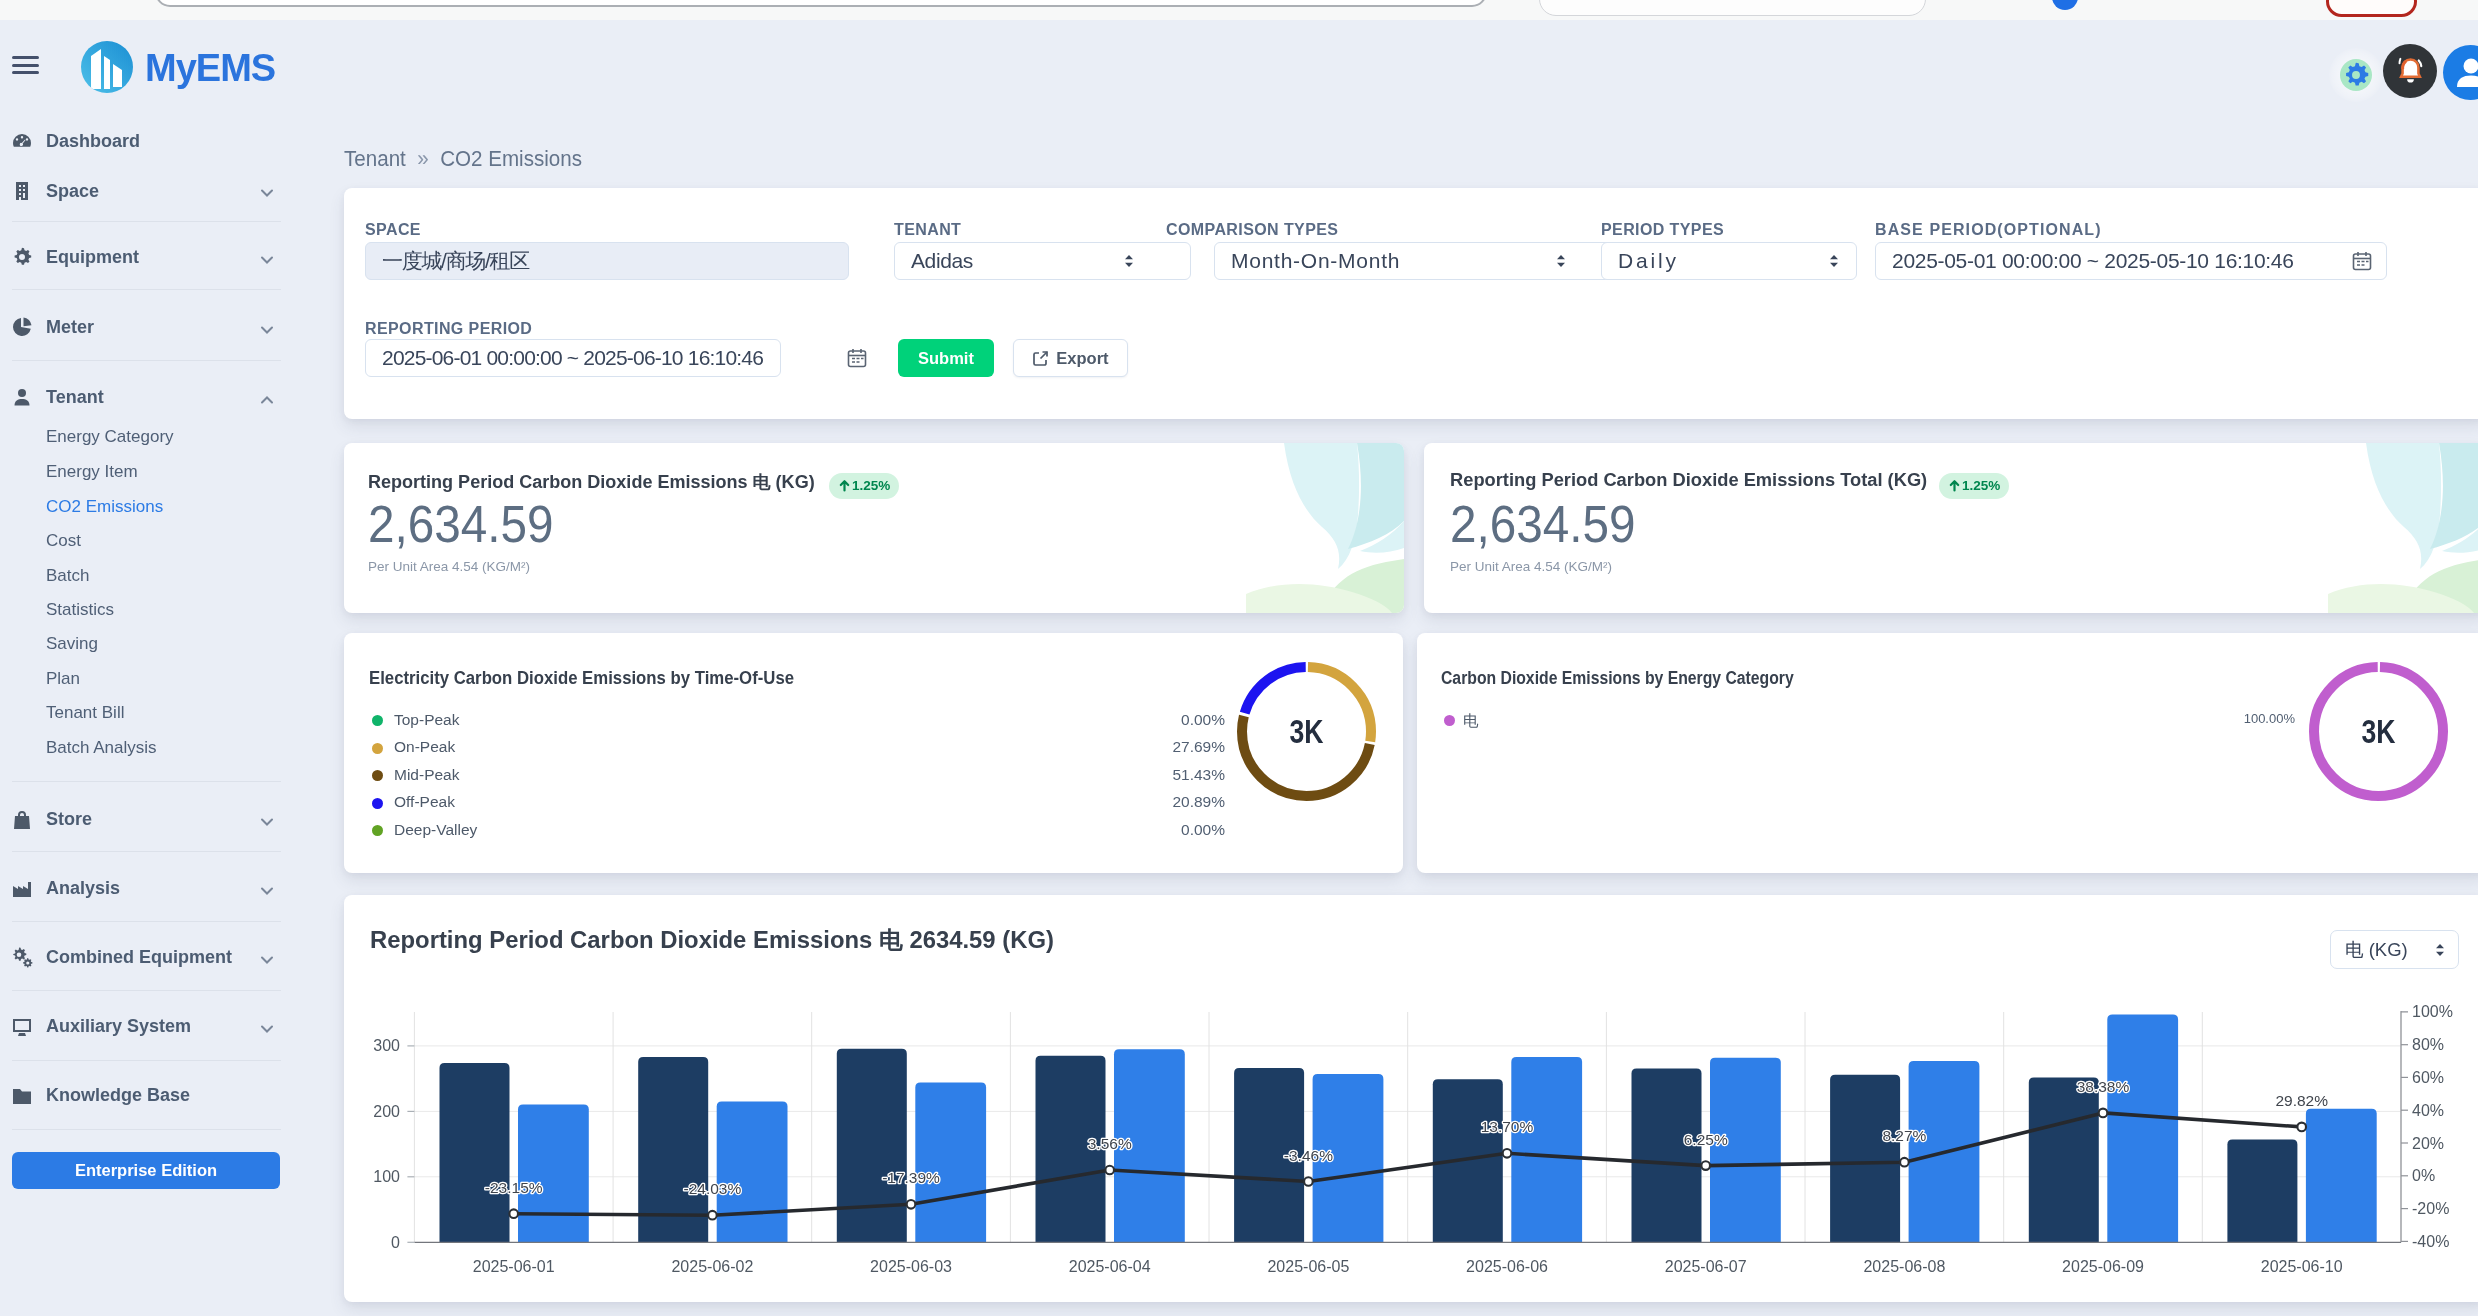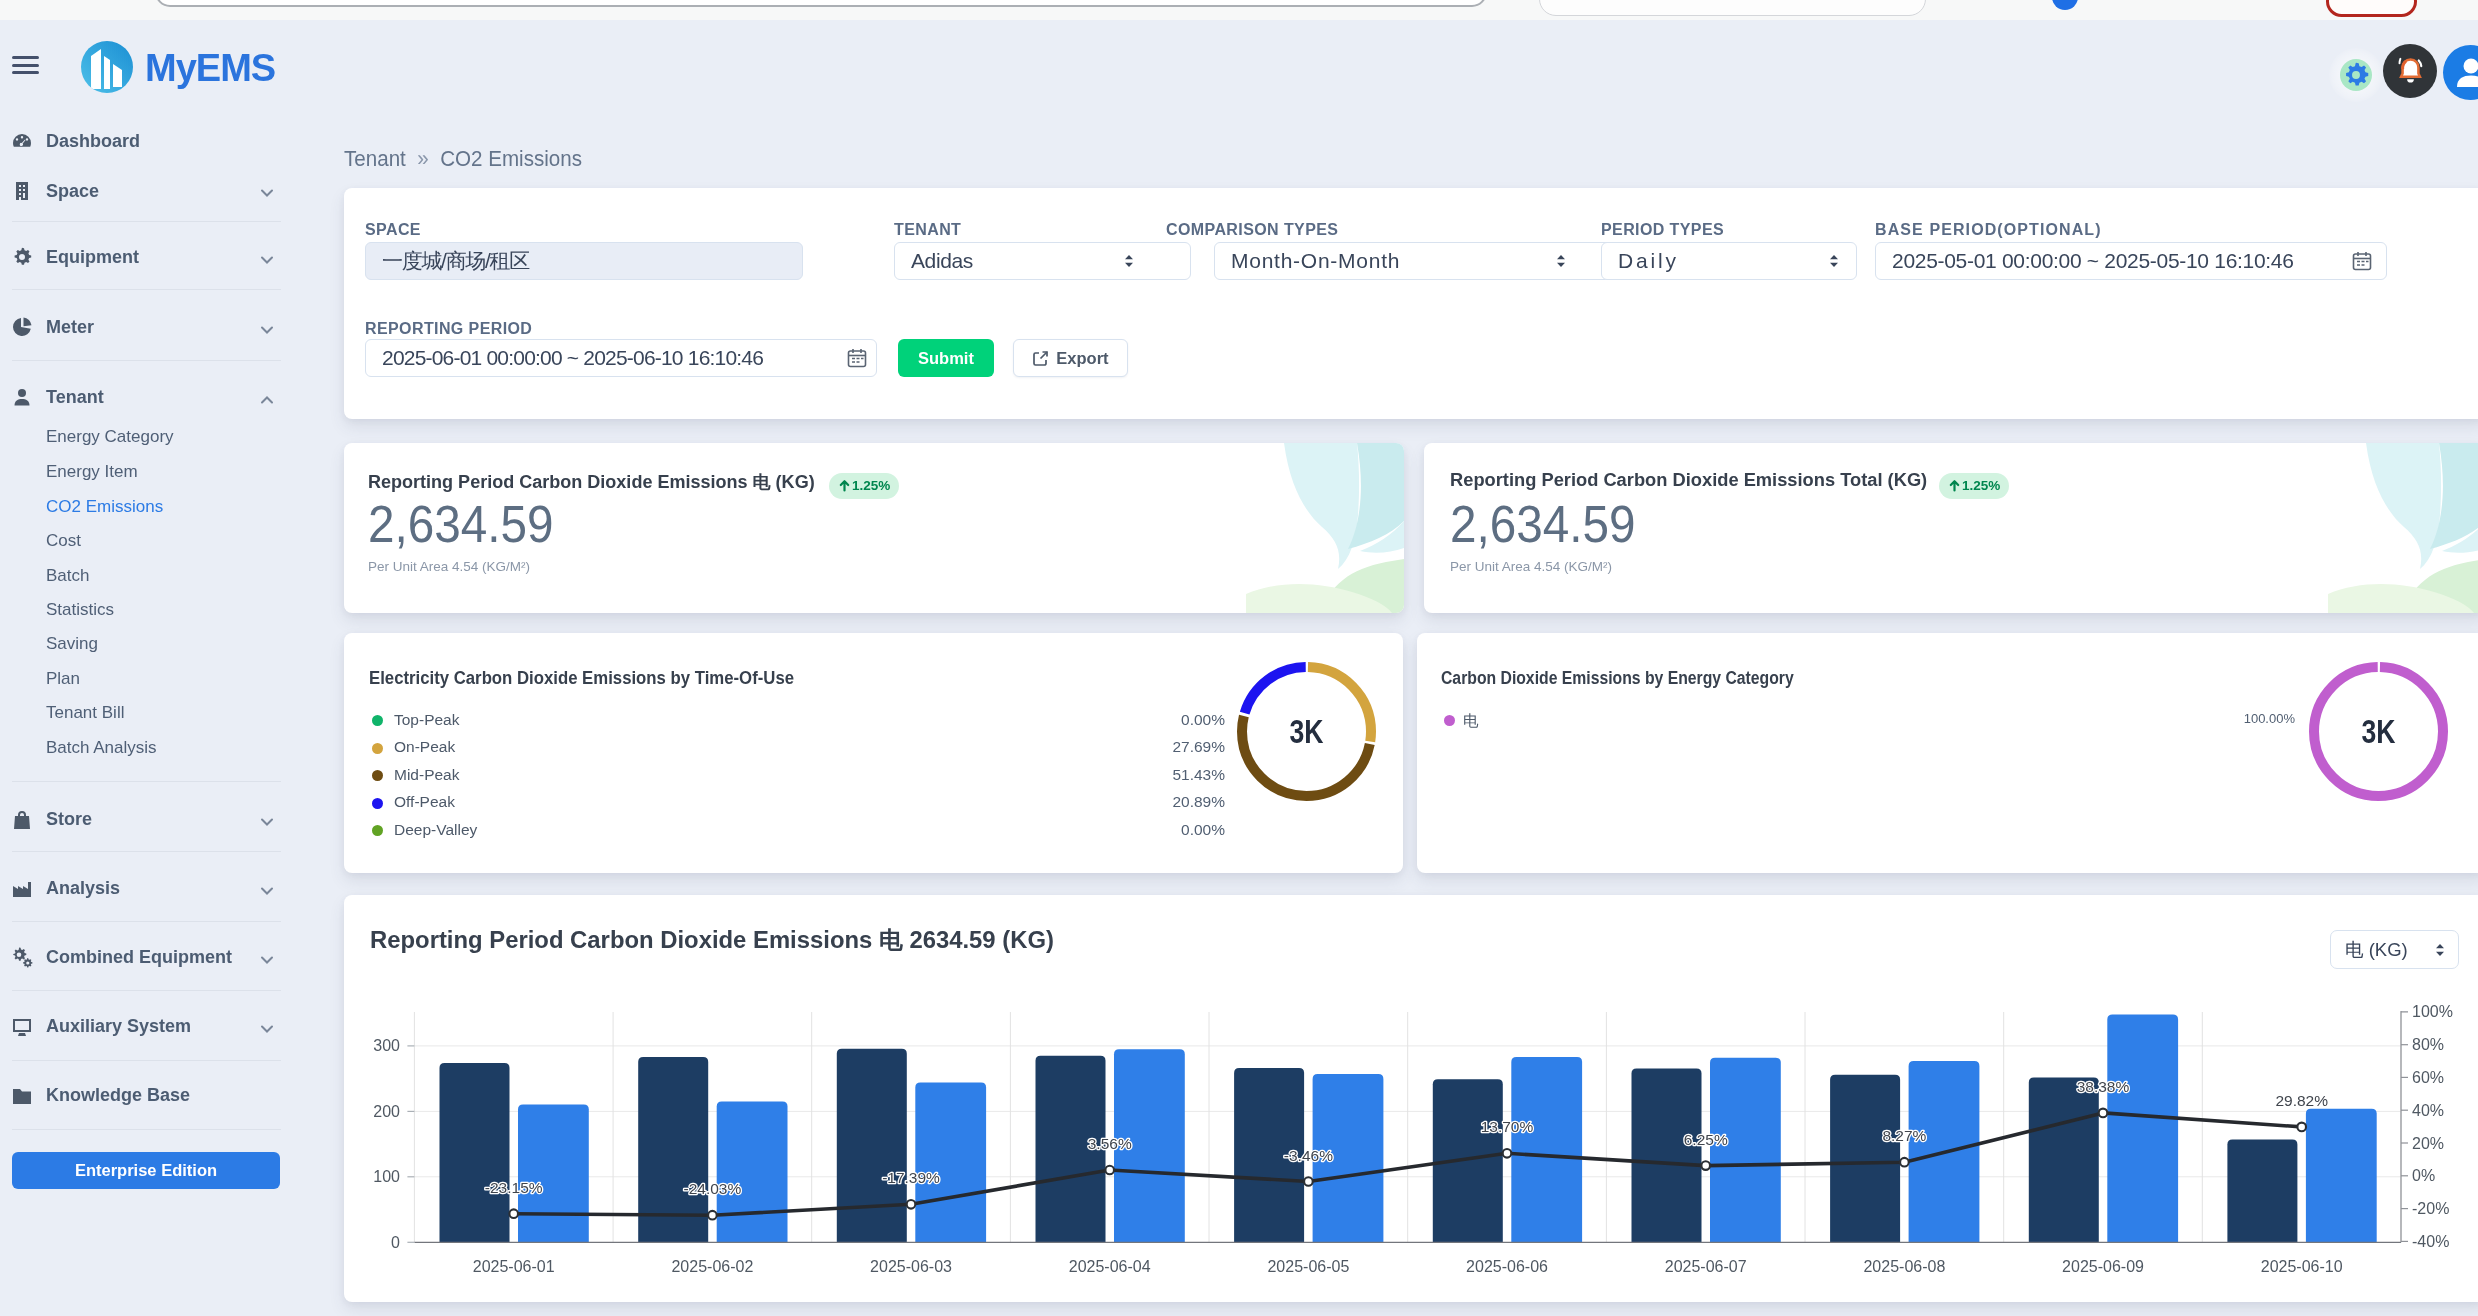--- a/index.html
+++ b/index.html
@@ -185,21 +185,21 @@
 
 <div class="abs" style="left:344px; top:146px; font-size:22.5px; color:#64748b; transform-origin:left; transform:scaleX(0.915);">Tenant&nbsp;&nbsp;<span style="color:#8a97ab;">»</span>&nbsp;&nbsp;CO2 Emissions</div>
 
 <div class="card" style="left:344px; top:188px; width:2142px; height:231px;"></div>
 <div class="flabel" style="left:365px; top:221px;">SPACE</div>
 <div class="flabel" style="left:894px; top:221px;">TENANT</div>
 <div class="flabel" style="left:1166px; top:221px;">COMPARISON TYPES</div>
 <div class="flabel" style="left:1601px; top:221px;">PERIOD TYPES</div>
 <div class="flabel" style="left:1875px; top:221px; letter-spacing:1.1px;">BASE PERIOD(OPTIONAL)</div>
 
-<div class="finput" style="left:365px; top:242px; width:438px; background:#e8edf6; letter-spacing:-1.3px;">一度城/商场/租区</div>
+<div class="finput" style="left:365px; top:242px; width:484px; background:#e8edf6; letter-spacing:-1.3px;">一度城/商场/租区</div>
 <div class="finput" style="left:894px; top:242px; width:297px; letter-spacing:-0.4px;">Adidas</div>
 <svg class="arr" style="left:1124px; top:254px;" viewBox="0 0 10 14">
     <path d="M1 5.2 L5 1 L9 5.2 Z M1 8.8 L5 13 L9 8.8 Z" fill="#39455a"></path>
   </svg>
 <div class="finput" style="left:1214px; top:242px; width:418px; letter-spacing:0.75px;">Month-On-Month</div>
 <svg class="arr" style="left:1556px; top:254px;" viewBox="0 0 10 14">
     <path d="M1 5.2 L5 1 L9 5.2 Z M1 8.8 L5 13 L9 8.8 Z" fill="#39455a"></path>
   </svg>
 <div class="finput" style="left:1601px; top:242px; width:256px; letter-spacing:2.8px;">Daily</div>
 <svg class="arr" style="left:1829px; top:254px;" viewBox="0 0 10 14">
@@ -207,21 +207,21 @@
   </svg>
 <div class="finput" style="left:1875px; top:242px; width:512px; letter-spacing:-0.3px;">2025-05-01 00:00:00 ~ 2025-05-10 16:10:46</div>
 <svg class="calic" style="left:2352px; top:251px;" viewBox="0 0 20 20">
     <rect x="1.5" y="3" width="17" height="15.5" rx="2" fill="none" stroke="#5a6473" stroke-width="1.6"></rect>
     <path d="M1.5 7.5h17" stroke="#5a6473" stroke-width="1.6"></path>
     <path d="M6 1v4M14 1v4" stroke="#5a6473" stroke-width="1.6"></path>
     <path d="M5 10.5h3M9.5 10.5h3M14 10.5h2.5M5 14h3M9.5 14h3" stroke="#5a6473" stroke-width="1.5"></path>
   </svg>
 
 <div class="flabel" style="left:365px; top:320px;">REPORTING PERIOD</div>
-<div class="finput" style="left:365px; top:339px; width:512px; letter-spacing:-0.8px;">2025-06-01 00:00:00 ~ 2025-06-10 16:10:46</div>
+<div class="finput" style="left:365px; top:339px; width:416px; letter-spacing:-0.8px;">2025-06-01 00:00:00 ~ 2025-06-10 16:10:46</div>
 <svg class="calic" style="left:847px; top:348px;" viewBox="0 0 20 20">
     <rect x="1.5" y="3" width="17" height="15.5" rx="2" fill="none" stroke="#5a6473" stroke-width="1.6"></rect>
     <path d="M1.5 7.5h17" stroke="#5a6473" stroke-width="1.6"></path>
     <path d="M6 1v4M14 1v4" stroke="#5a6473" stroke-width="1.6"></path>
     <path d="M5 10.5h3M9.5 10.5h3M14 10.5h2.5M5 14h3M9.5 14h3" stroke="#5a6473" stroke-width="1.5"></path>
   </svg>
 <div class="abs" style="left:898px; top:339px; width:96px; height:38px; background:#00d27a; border-radius:6px; color:#fff; font-size:16.5px; font-weight:700; text-align:center; line-height:38px;">Submit</div>
 <div class="abs" style="left:1013px; top:339px; width:115px; height:38px; background:#fff; border:1px solid #d8e2ef; border-radius:6px; color:#4d5969; font-size:16.5px; font-weight:700; text-align:center; line-height:36px; box-shadow:0 1px 2px rgba(70,80,110,0.08);"><svg style="vertical-align:-3px; margin-right:7px;" width="17" height="17" viewBox="0 0 17 17">
       <path d="M7 3H3.5A1.5 1.5 0 0 0 2 4.5v9A1.5 1.5 0 0 0 3.5 15h9a1.5 1.5 0 0 0 1.5-1.5V10" fill="none" stroke="#4d5969" stroke-width="1.7"></path>
       <path d="M10.5 2H15v4.5" fill="none" stroke="#4d5969" stroke-width="1.7"></path>

